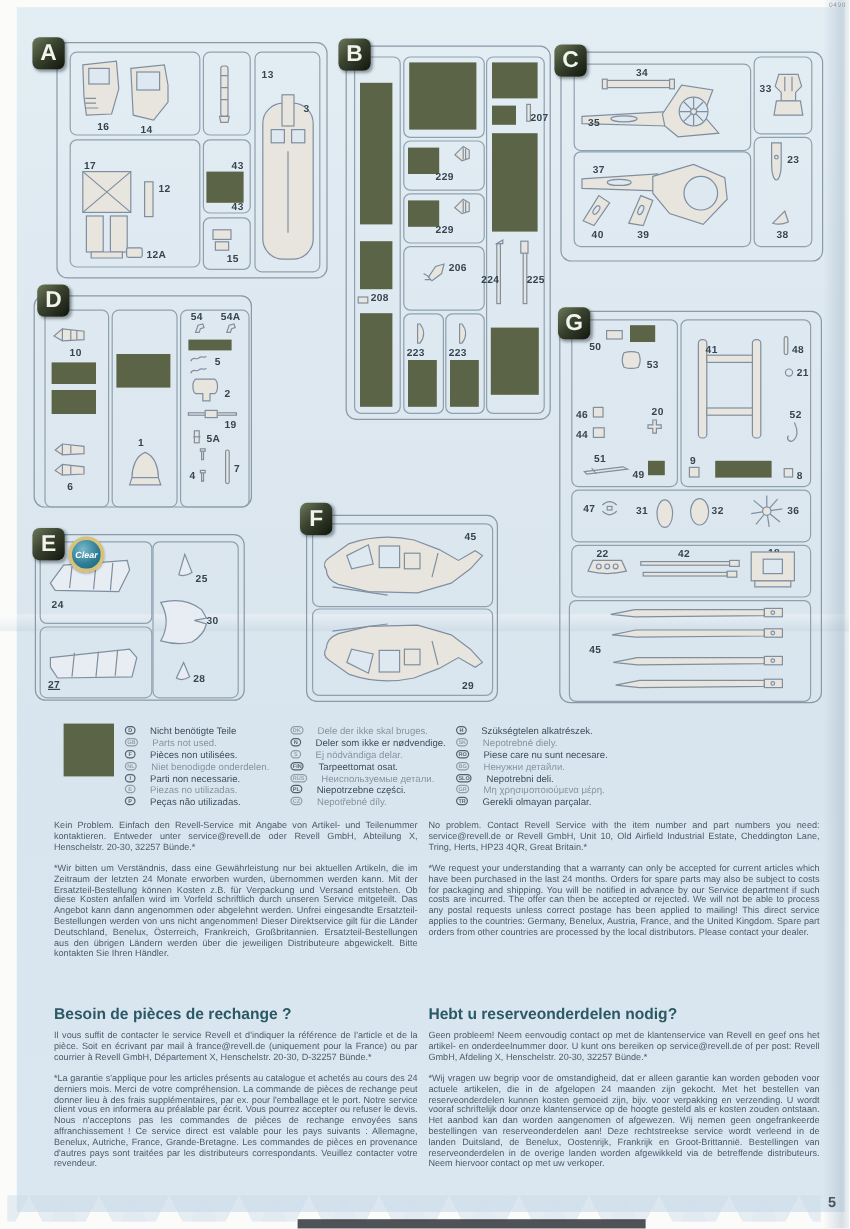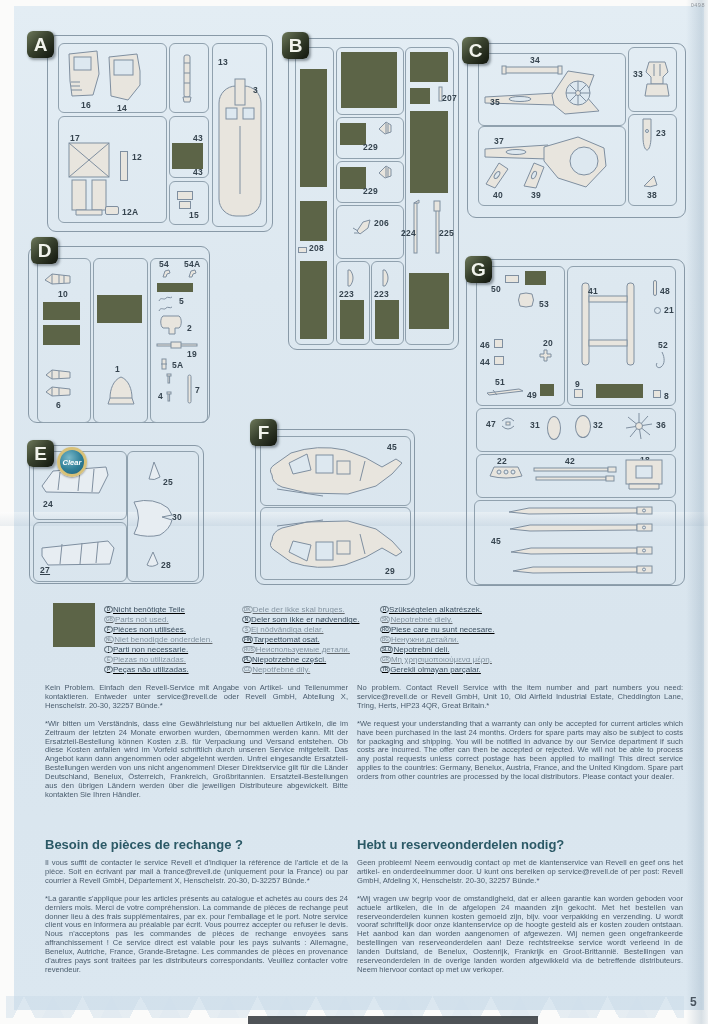--- a/index.html
+++ b/index.html
@@ -30,21 +30,21 @@
   svg.ps .nf{fill:none;}
   svg.ps .hole{fill:#dde8f0;}
   svg.ps.clearpart *{fill:#e7edf2;}
   .clr{position:absolute;width:24px;height:24px;border-radius:50%;z-index:3;
     background:radial-gradient(circle at 38% 32%,#79b9c9 0%,#2f7e97 55%,#1d5f78 100%);
     border:3px solid #d8c178;box-shadow:0 1px 2px rgba(0,0,0,.35);
     display:flex;align-items:center;justify-content:center;
     color:#fff;font-style:italic;font-size:7.5px;font-weight:bold;}
 
   .legend{position:absolute;}
-  .lrow{height:9.9px;display:flex;align-items:center;gap:0;text-decoration:underline;}
+  .lrow{height:9.9px;display:flex;align-items:flex-start;gap:12px;}
   .lrow.dim{opacity:.55;}
   .lcode{min-width:9px;height:7px;border:1px solid #51616d;border-radius:4px;
     font-size:4.6px;line-height:6.4px;text-align:center;color:#51616d;padding:0 1px;box-sizing:border-box;font-weight:bold;}
   .ltext{font-size:8px;color:#3d5060;white-space:nowrap;}
 
   .sec{position:absolute;color:#46586a;}
   .sec h3{margin:0 0 7px 0;font-size:13px;font-weight:bold;color:#2b5966;}
   .sec p{margin:0 0 9px 0;font-size:7.6px;line-height:8.9px;text-align:justify;color:#4a5c6d;}
 
   .printcode{position:absolute;right:3px;top:2px;font-size:5.5px;color:#8d949b;letter-spacing:.5px;}

